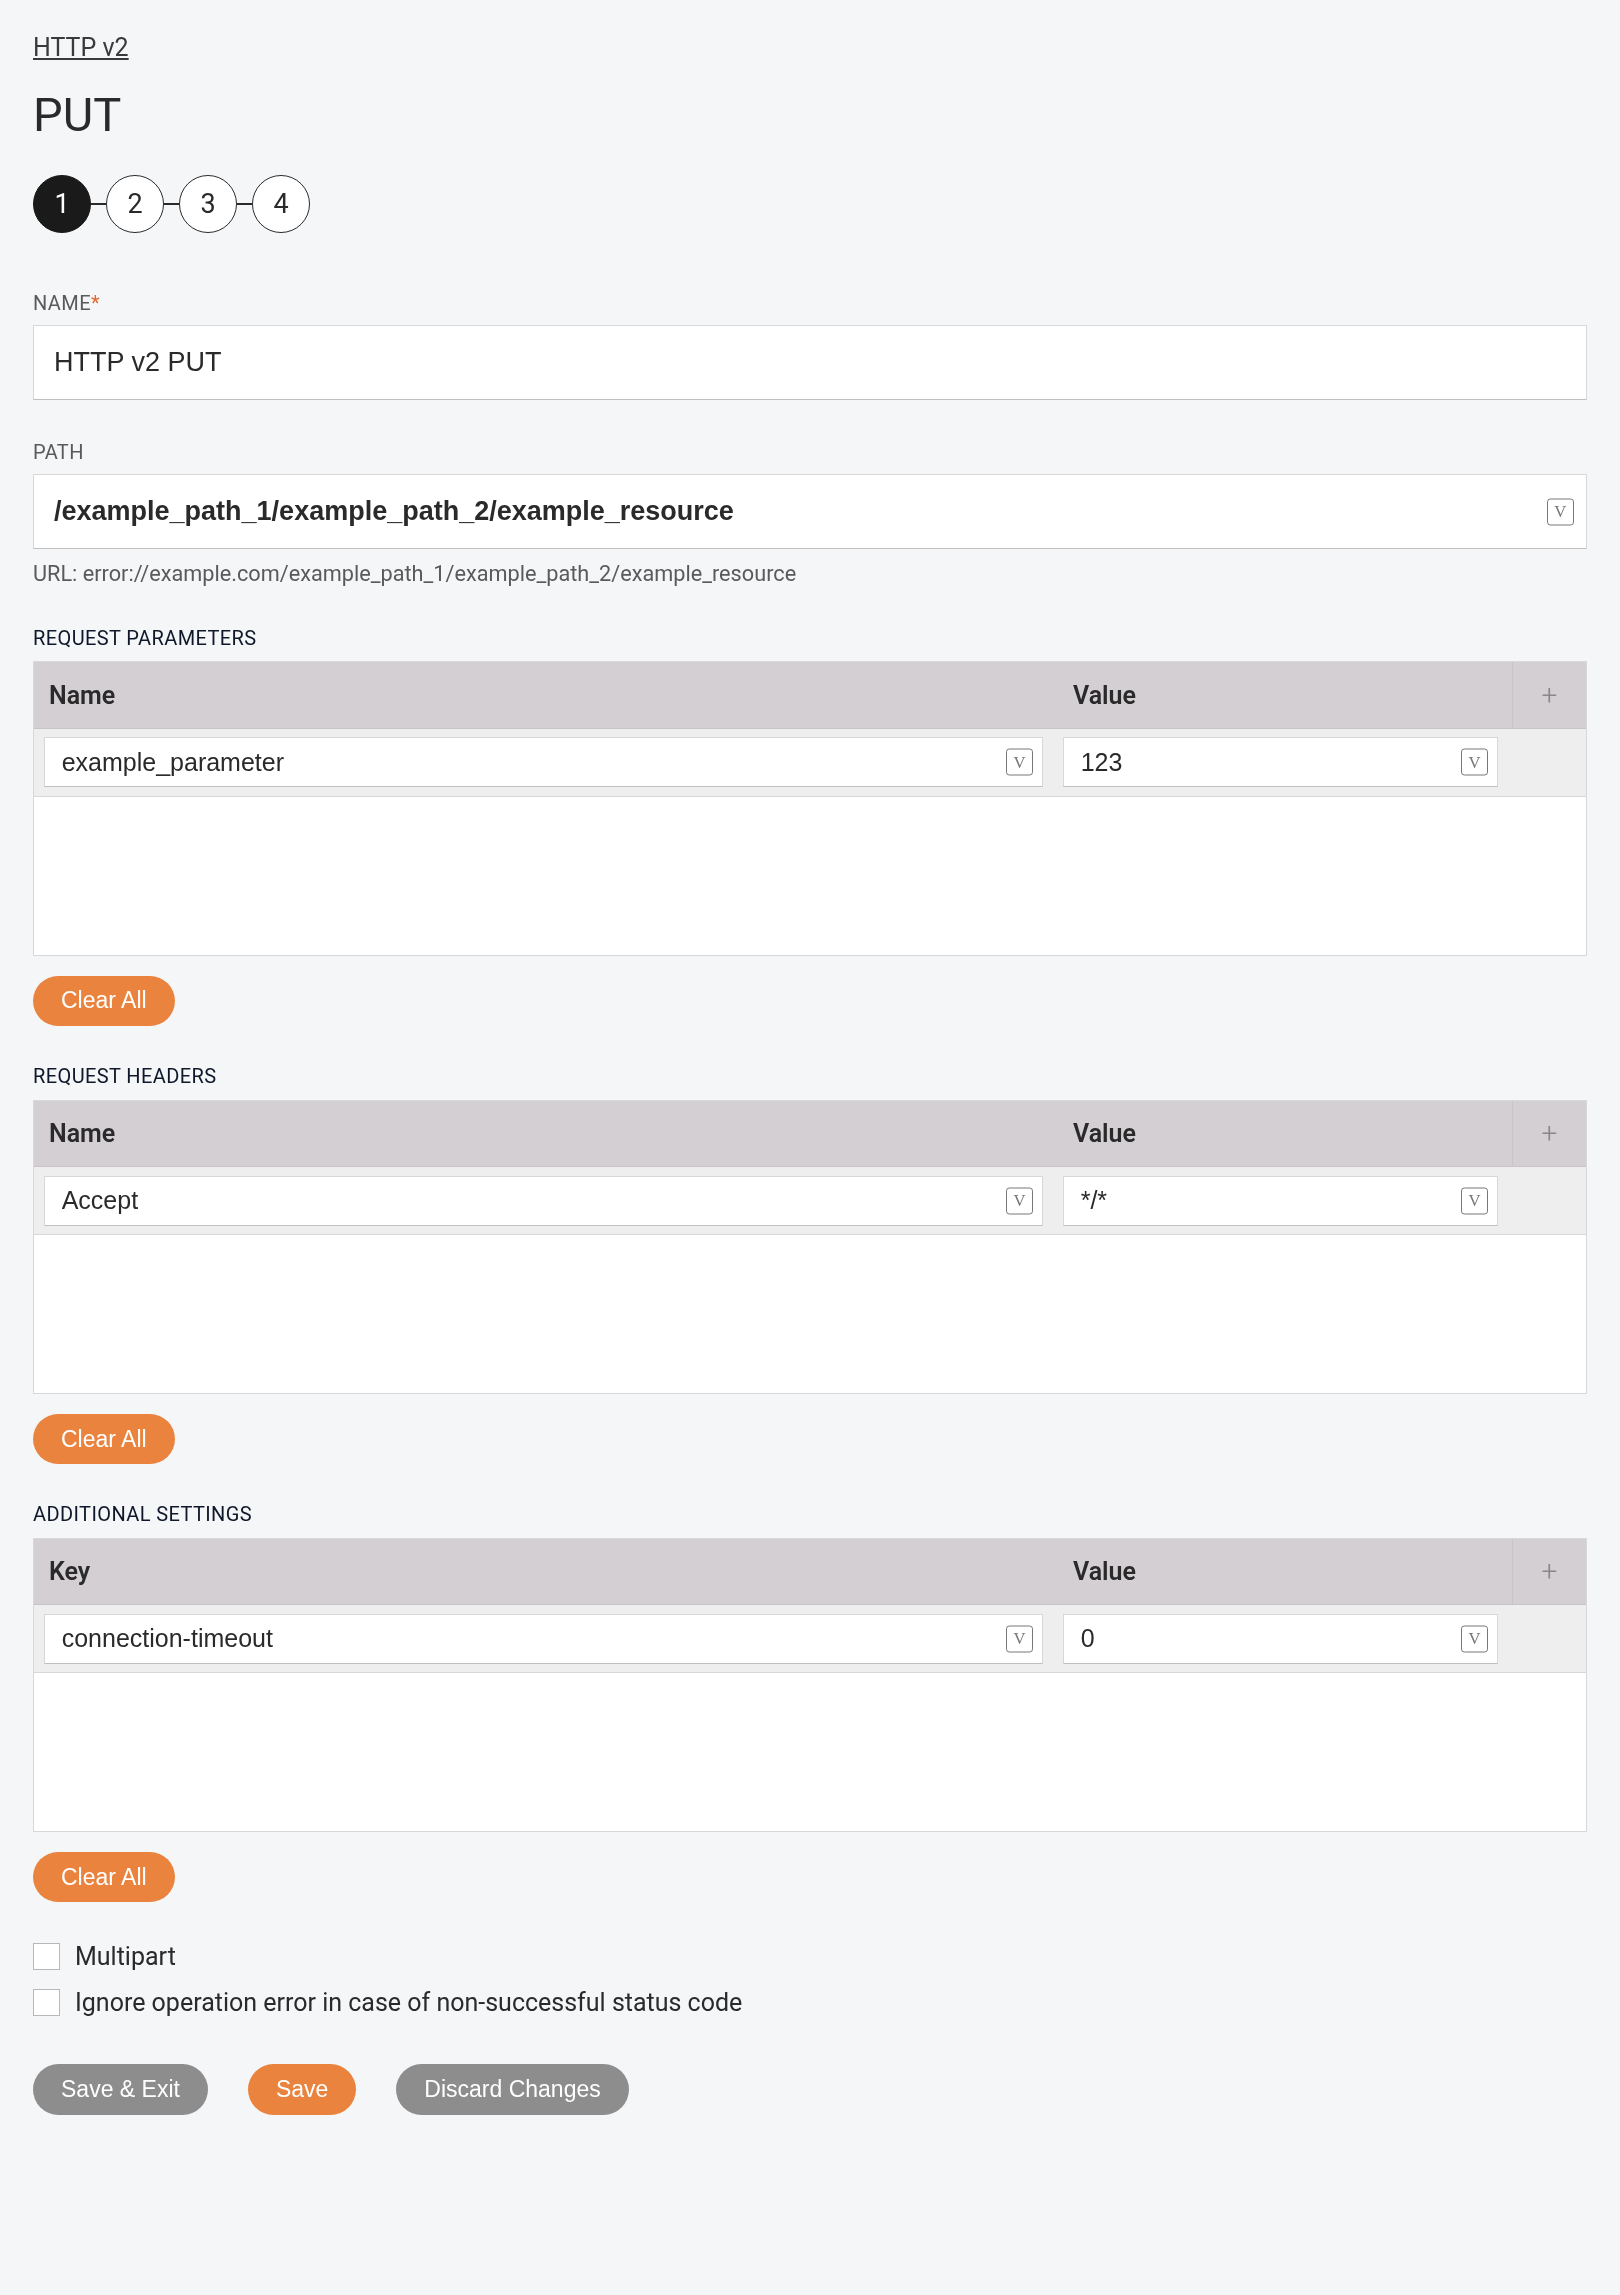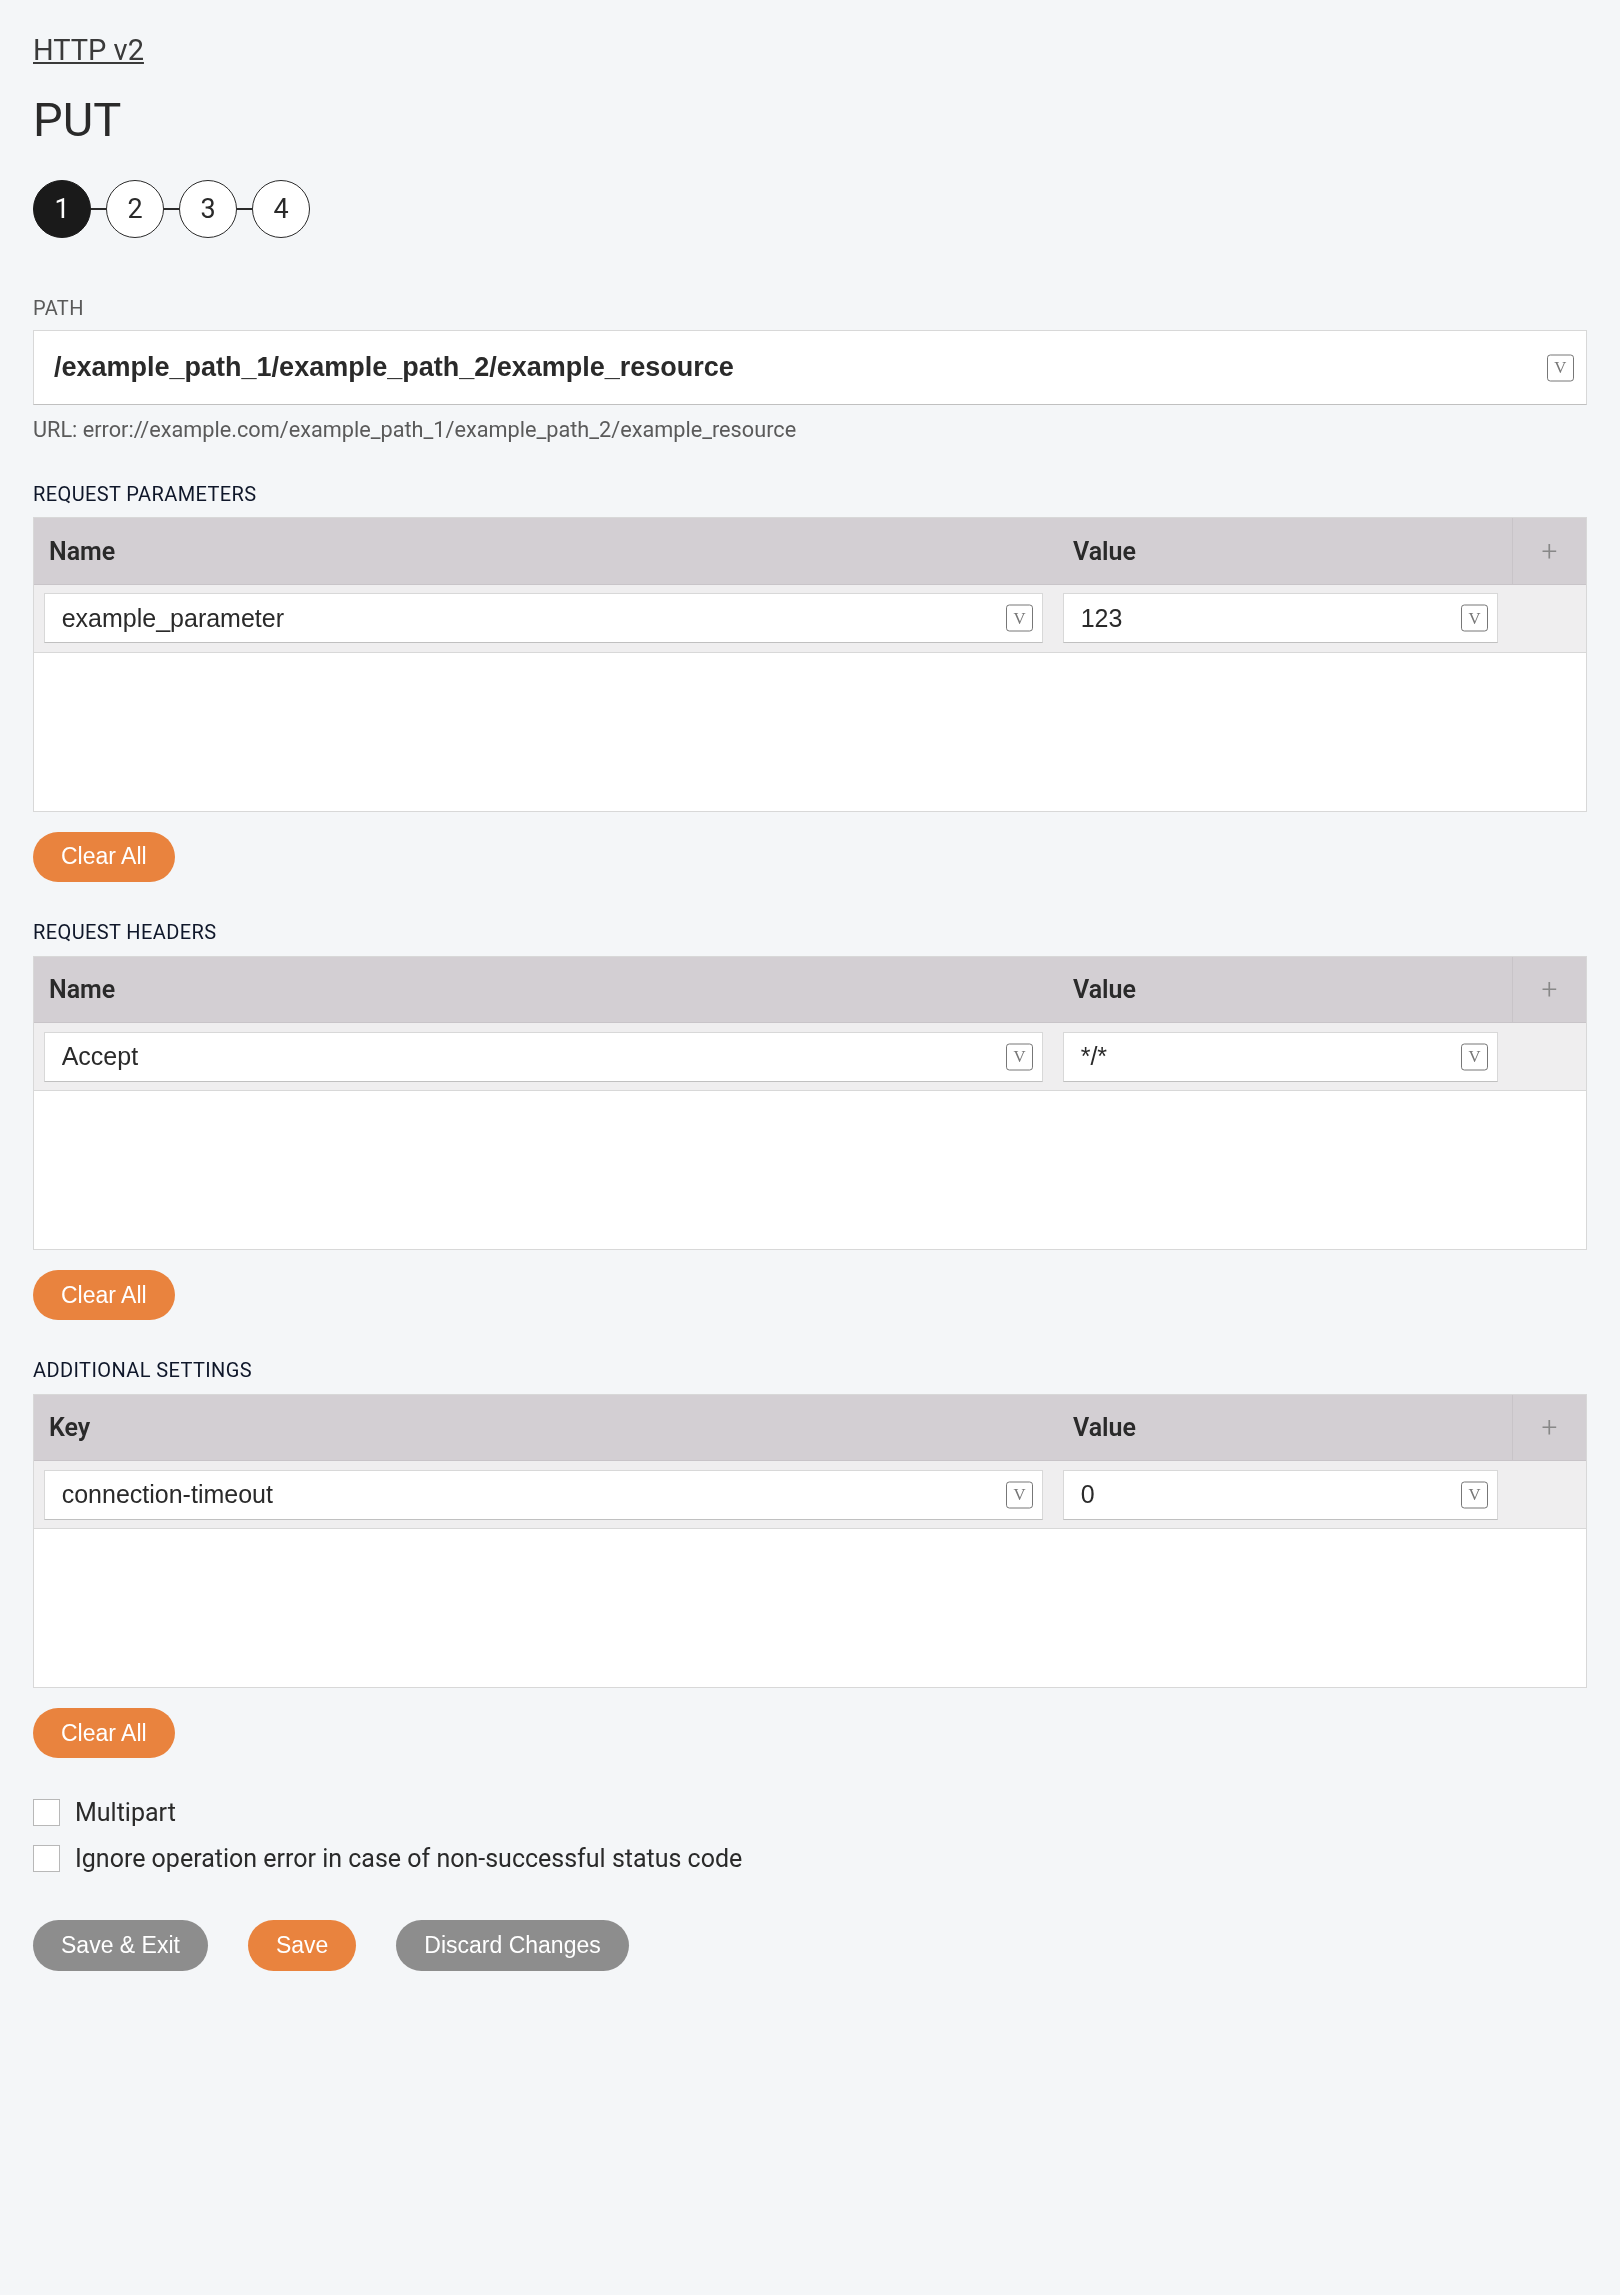--- a/index.html
+++ b/index.html
@@ -8,21 +8,21 @@
   background: #f4f6f8;
   color: #2a2a2a;
   font-size: 23px;
   padding: 33px;
   width: 1620px;
 }
 .container { width: 100%; }
 a.breadcrumb {
   color: #3a3a3a;
   text-decoration: underline;
-  font-size: 29px;
+  font-size: 25px;
 }
 h1.page-title {
   font-size: 47px;
   font-weight: 400;
   color: #2a2a2a;
   margin: 25px 0 33px 0;
 }
 .stepper {
   display: flex;
   align-items: center;
@@ -210,20 +210,26 @@
     <div class="step active">1</div>
     <div class="step-line"></div>
     <div class="step">2</div>
     <div class="step-line"></div>
     <div class="step">3</div>
     <div class="step-line"></div>
     <div class="step">4</div>
   </div>
 
   
+  <div class="field-group">
+    <div class="field-label">
+      <span>NAME</span><span class="req">*</span>
+    </div>
+    <input type="text" class="text-input" value="HTTP v2 PUT" style="">
+  </div>
 
   
   <div class="field-group">
     <div class="field-label">PATH</div>
     <div class="input-with-suffix">
       <input type="text" class="text-input" style="padding-right: 48px; font-weight: bold;" value="/example_path_1/example_path_2/example_resource">
       <span class="suffix-icon">V</span>
     </div>
     <div class="help-text">
       <span>URL: </span><span>error://example.com/example_path_1/example_path_2/example_resource</span>

